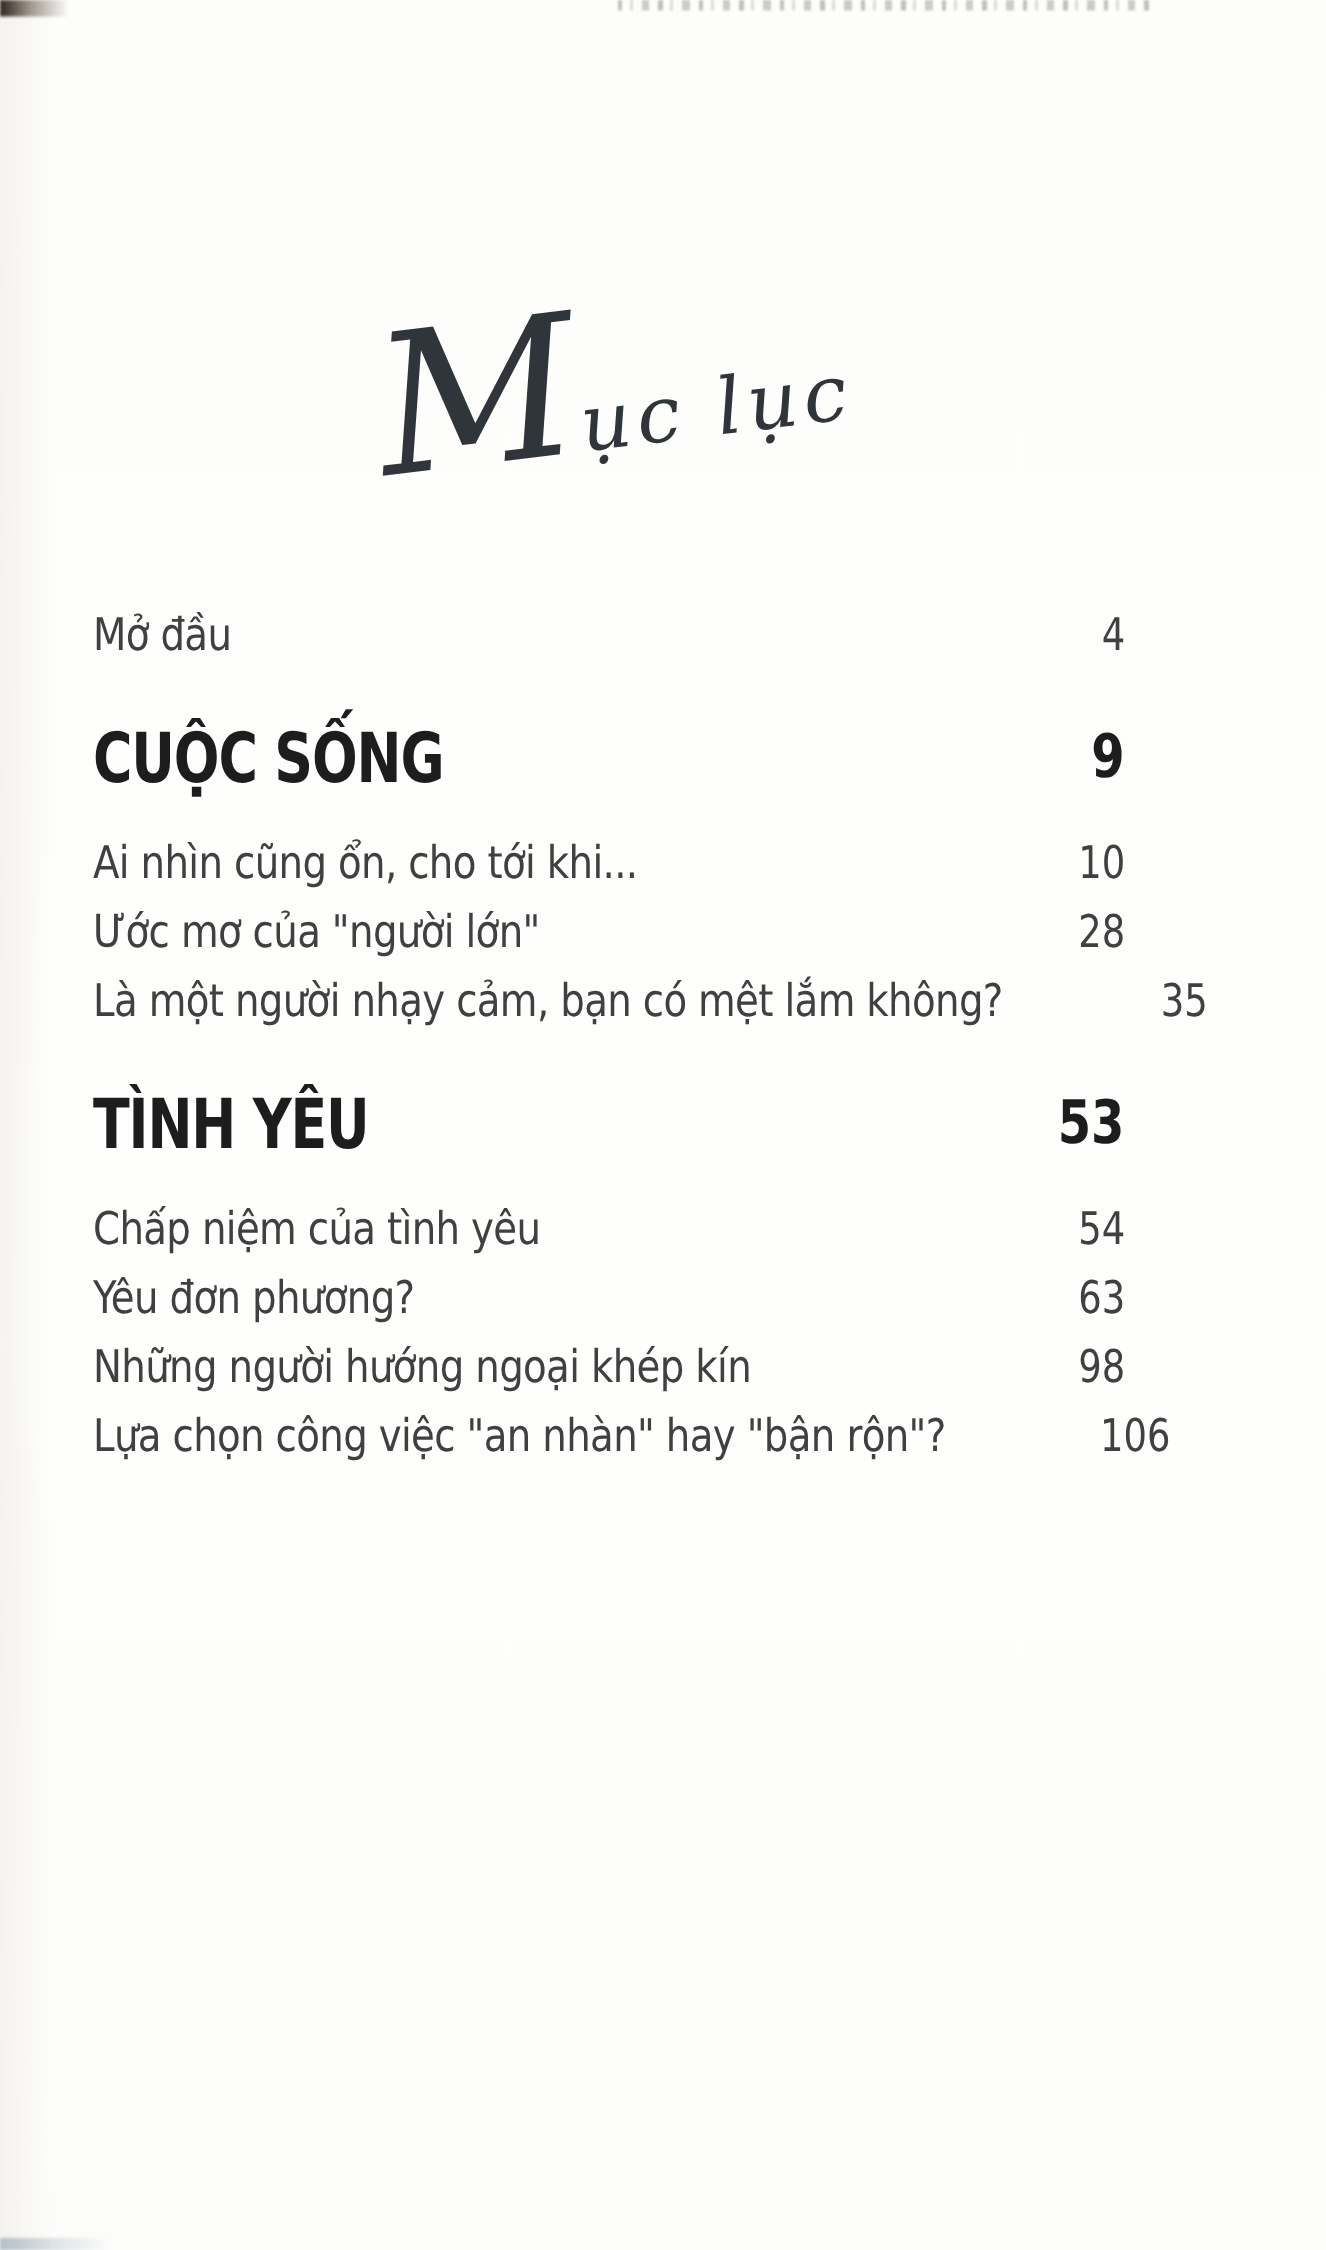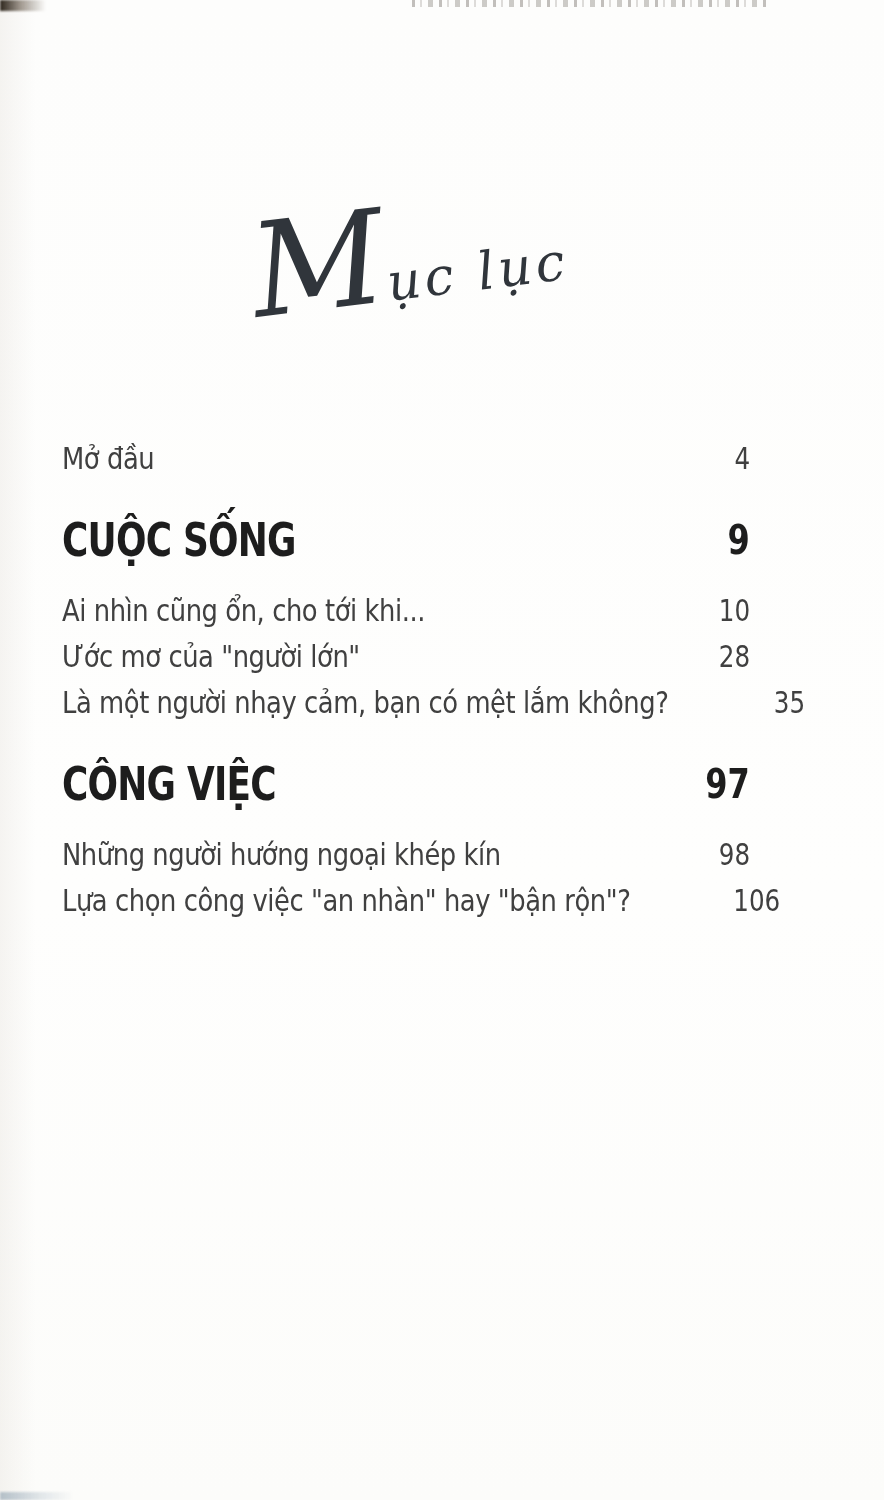--- a/index.html
+++ b/index.html
@@ -63,21 +63,20 @@
     font-size: 130px;
     letter-spacing: 0;
   }
 
   
   #toc {
     position: absolute;
     top: 400px;
     left: 62px;
     right: 134px;
-    margin-top: 35px;
   }
   .row {
     display: flex;
     justify-content: space-between;
     align-items: center;
     height: 46px;
   }
   .entry-label {
     font-size: 30px;
     font-weight: 400;
@@ -145,25 +144,33 @@
     </div>
     <div class="row">
       <span class="entry-label">Ước mơ của "người lớn"</span>
       <span class="entry-page">28</span>
     </div>
     <div class="row">
       <span class="entry-label">Là một người nhạy cảm, bạn có mệt lắm không?</span>
       <span class="entry-page">35</span>
     </div>
 
+    <div class="row section-head">
+      <span class="section-title">TÌNH YÊU</span>
+      <span class="section-page">53</span>
+    </div>
+    <div class="row">
+      <span class="entry-label">Chấp niệm của tình yêu</span>
+      <span class="entry-page">54</span>
+    </div>
+    <div class="row">
+      <span class="entry-label">Yêu đơn phương?</span>
+      <span class="entry-page">63</span>
+    </div>
 
-    <div class="row section-head">
-      <span class="section-title">CÔNG VIỆC</span>
-      <span class="section-page">97</span>
-    </div>
     <div class="row">
       <span class="entry-label">Những người hướng ngoại khép kín</span>
       <span class="entry-page">98</span>
     </div>
     <div class="row">
       <span class="entry-label">Lựa chọn công việc "an nhàn" hay "bận rộn"?</span>
       <span class="entry-page">106</span>
     </div>
 
   </div>

